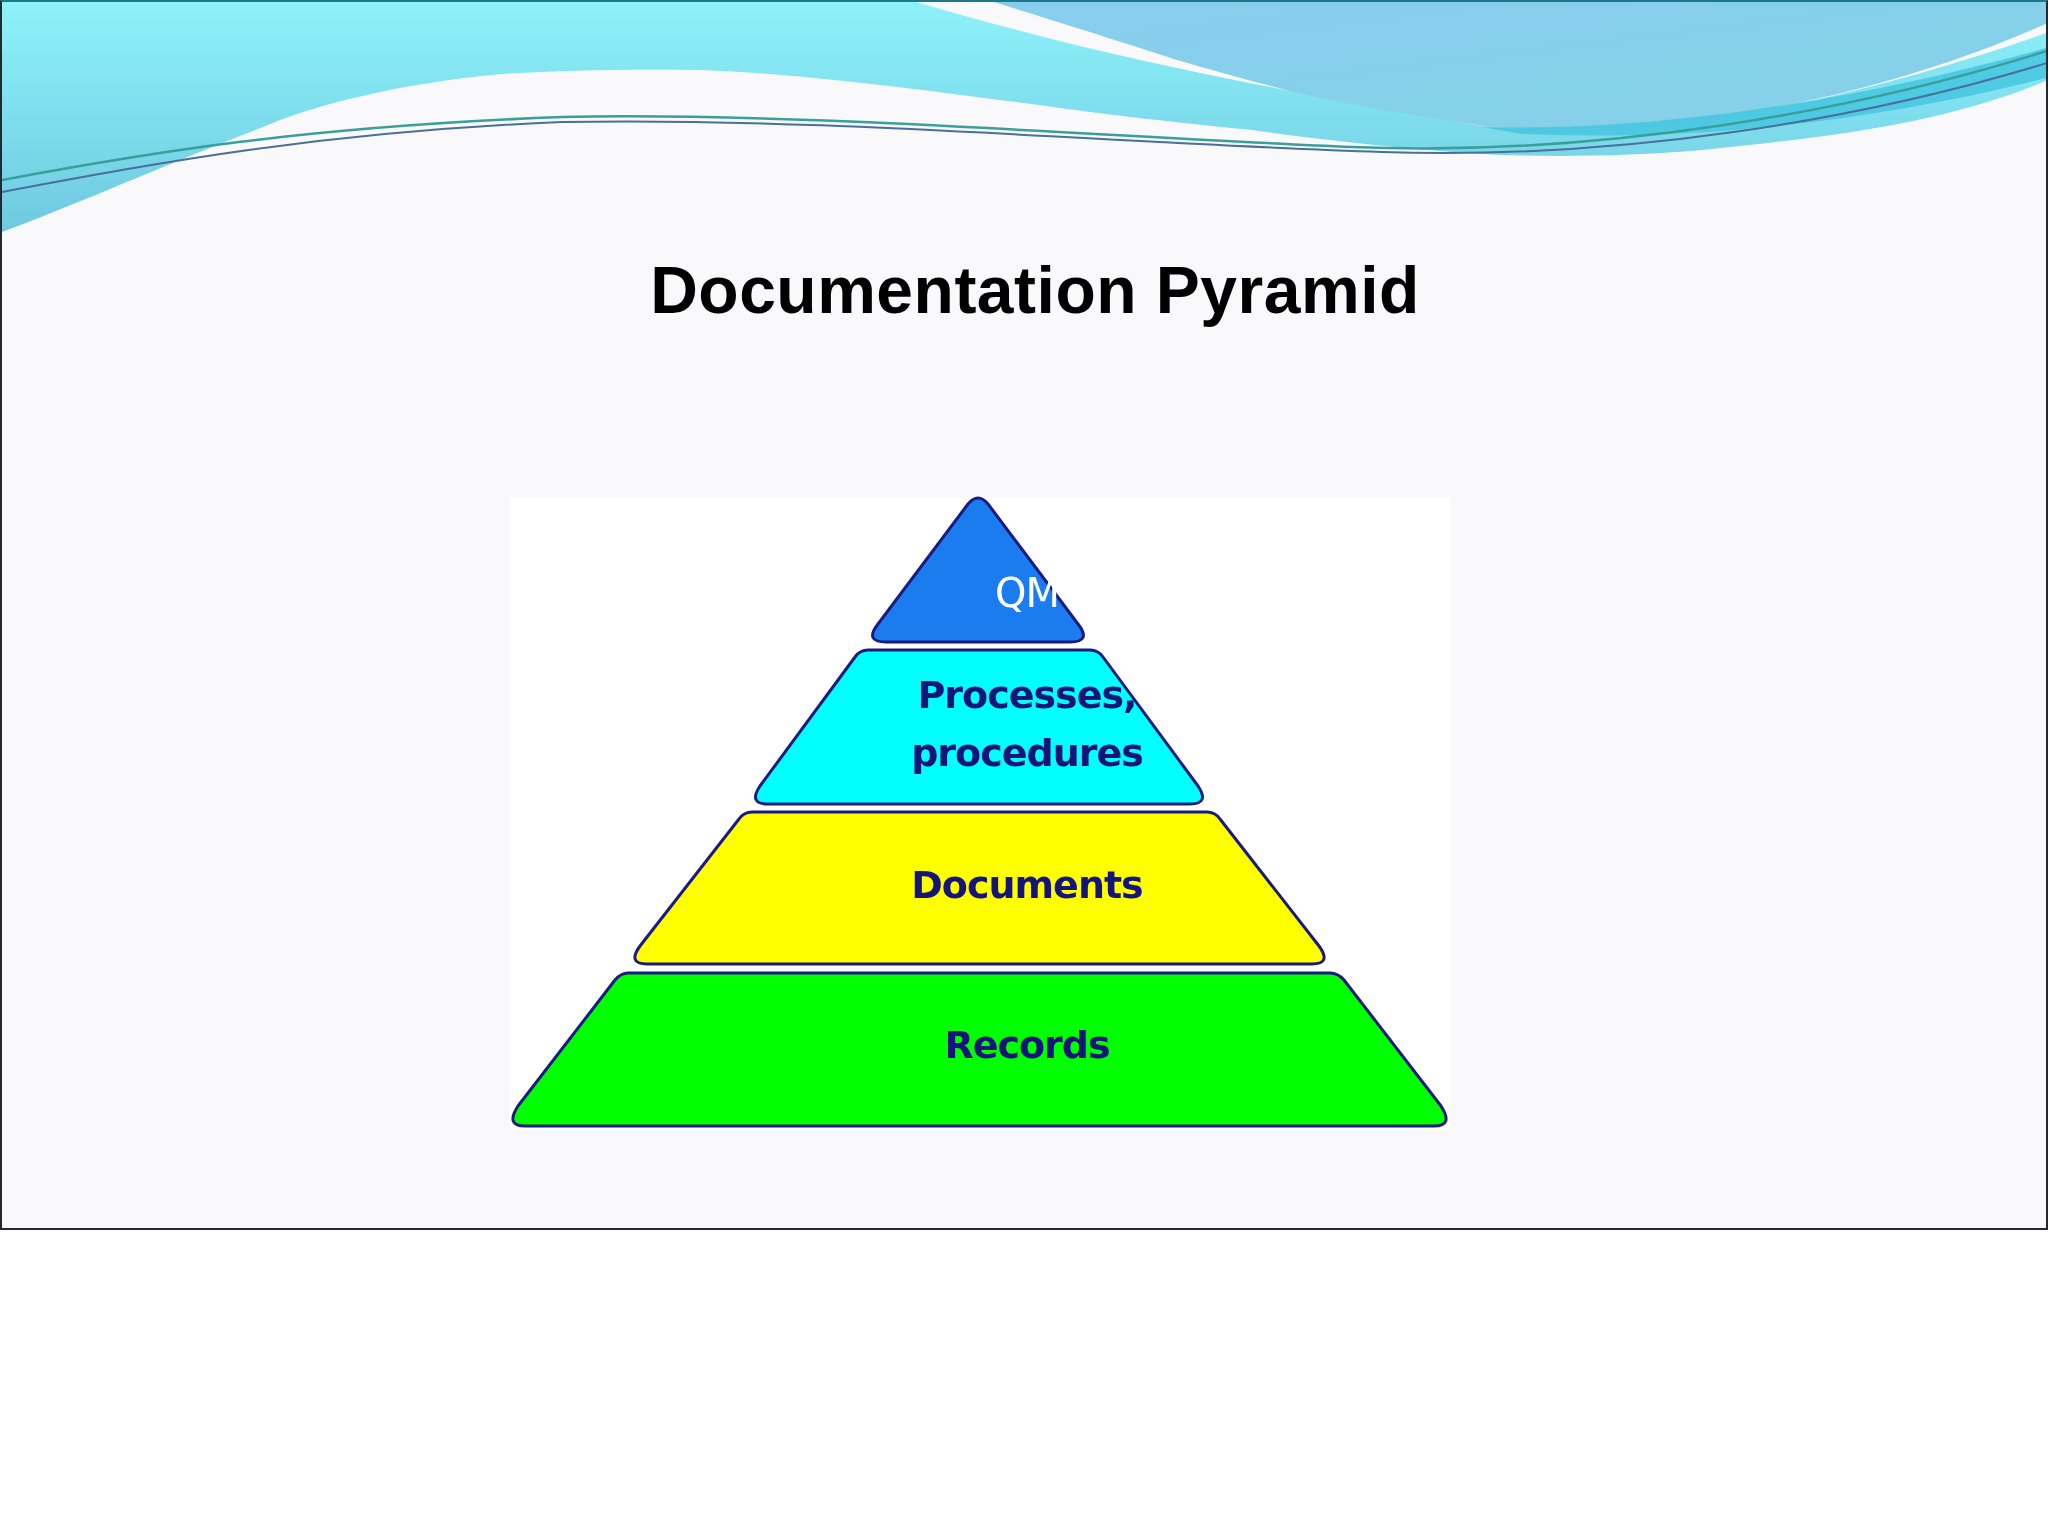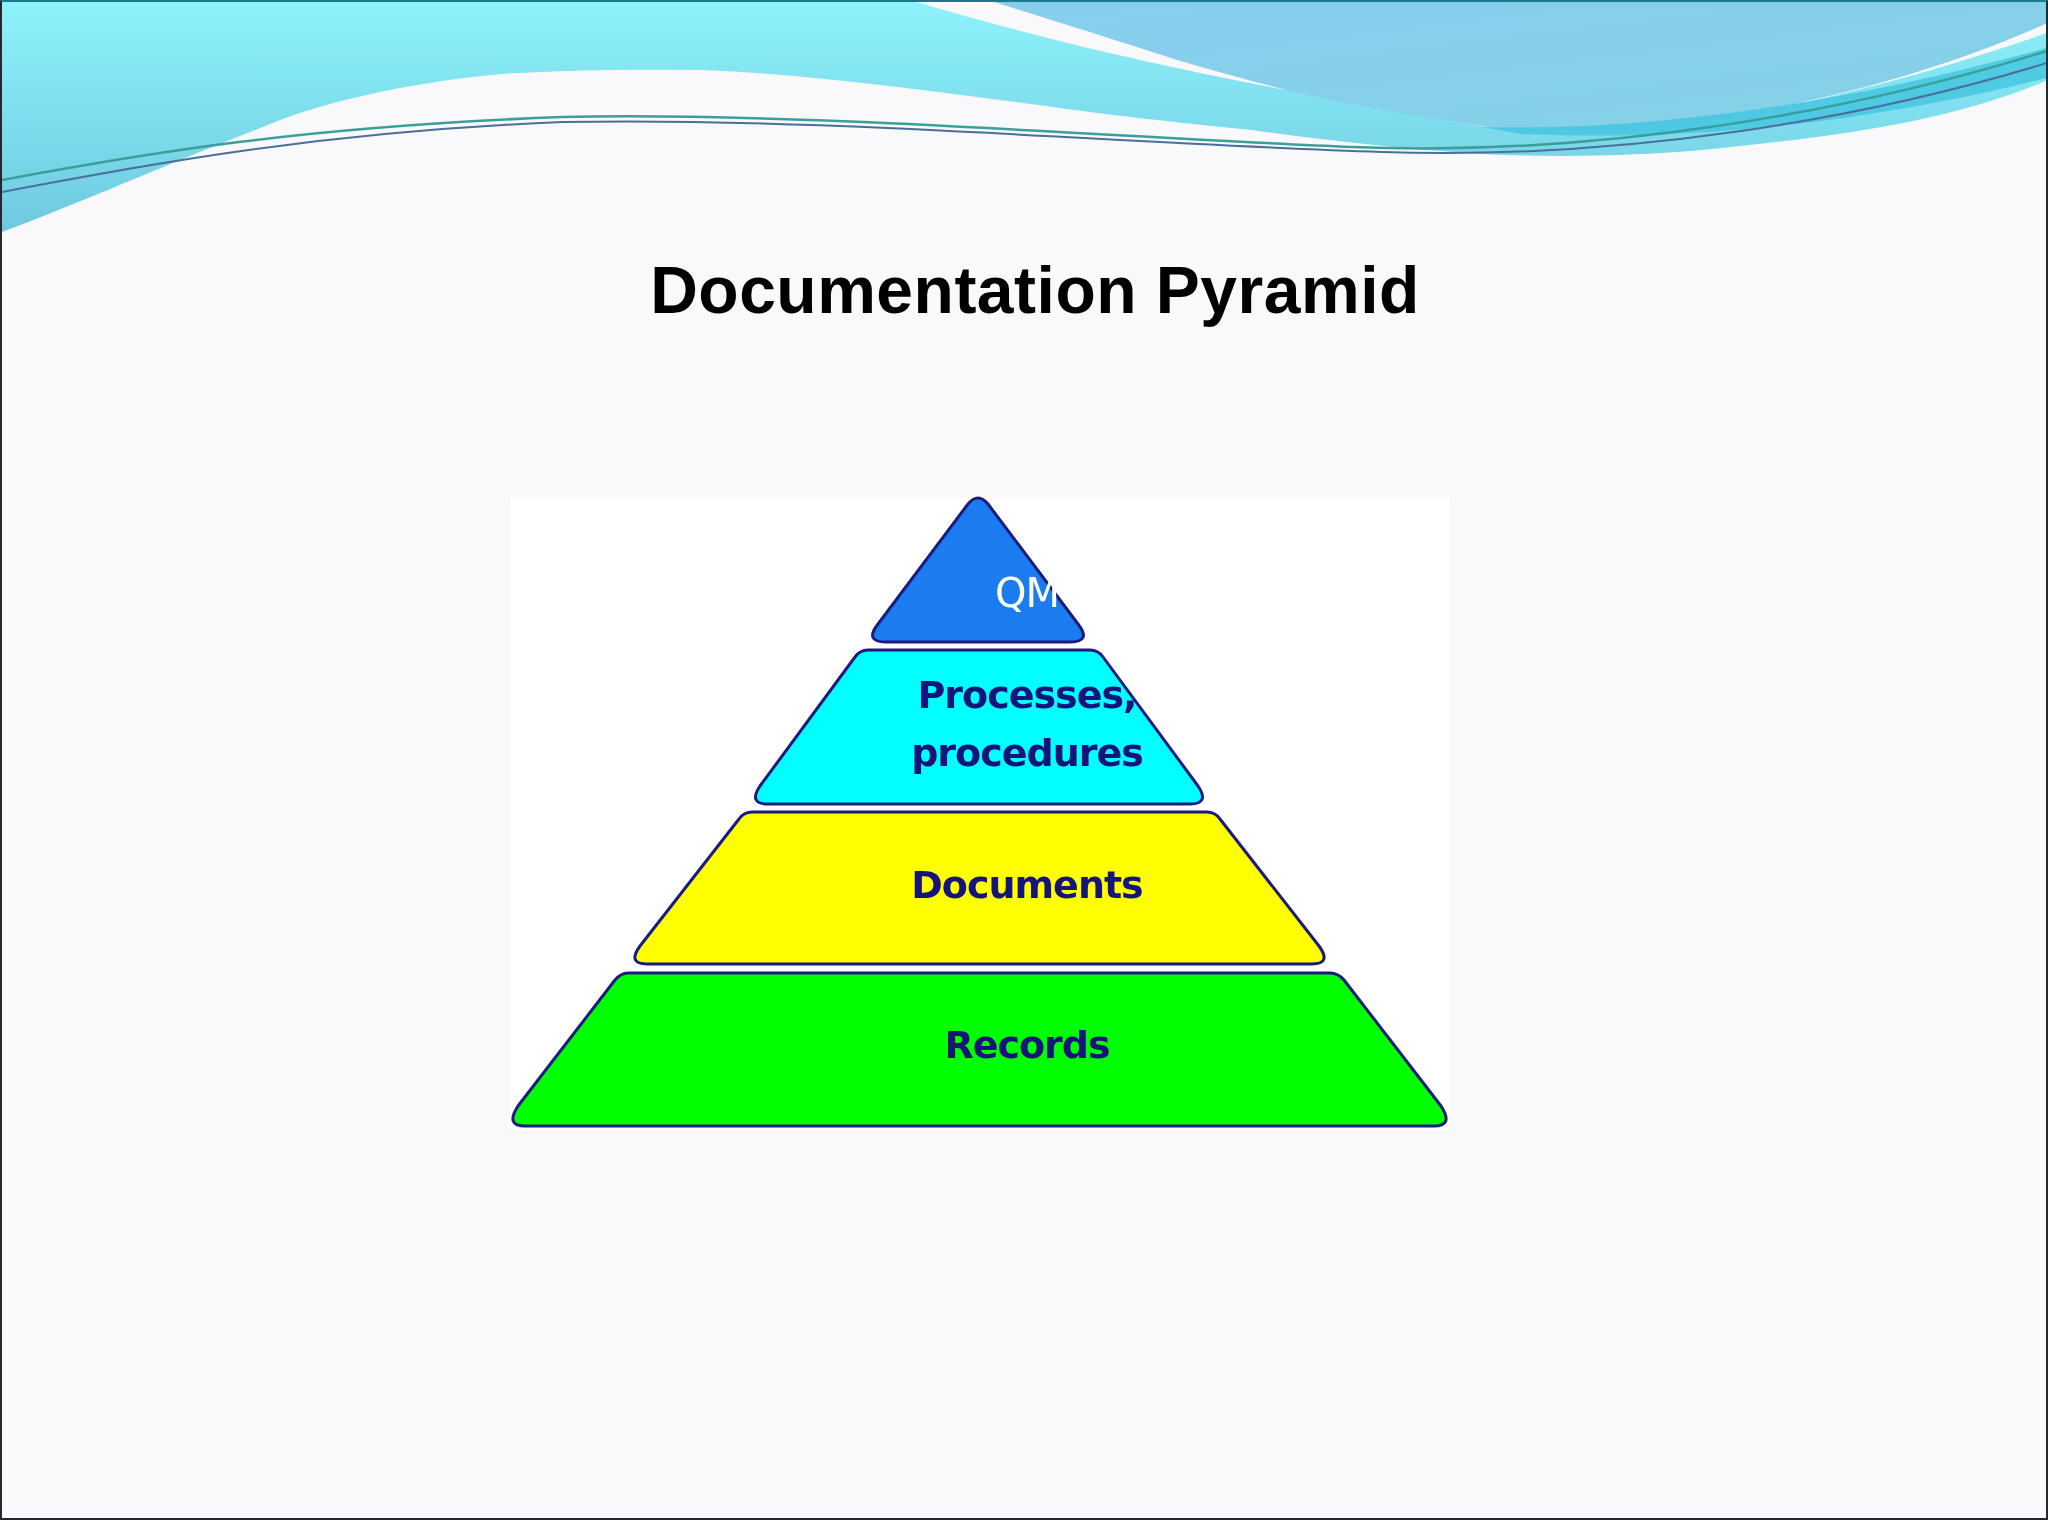--- a/index.html
+++ b/index.html
@@ -1,19 +1,19 @@
 <!DOCTYPE html>
 <html><head>
 <meta charset="utf-8">
 <style>
   html, body { margin: 0; padding: 0; }
   body { width: 2048px; height: 1536px; overflow: hidden; background: #ffffff; }
   .slide {
     position: absolute; left: 0; top: 0;
-    width: 2048px; height: 1520px; box-sizing: border-box;
+    width: 2048px; height: 1230px; box-sizing: border-box;
     background: #f9f9fb;
     border: 2px solid #222a30;
     border-top-color: #1a7a8c;
     overflow: hidden;
   }
   .waves { position: absolute; left: 0; top: 0; width: 2048px; height: 260px; }
   .title {
     position: absolute; left: 0; width: 2048px; top: 248px;
     text-align: center; margin: 0;
     font-family: "Liberation Sans", sans-serif;

